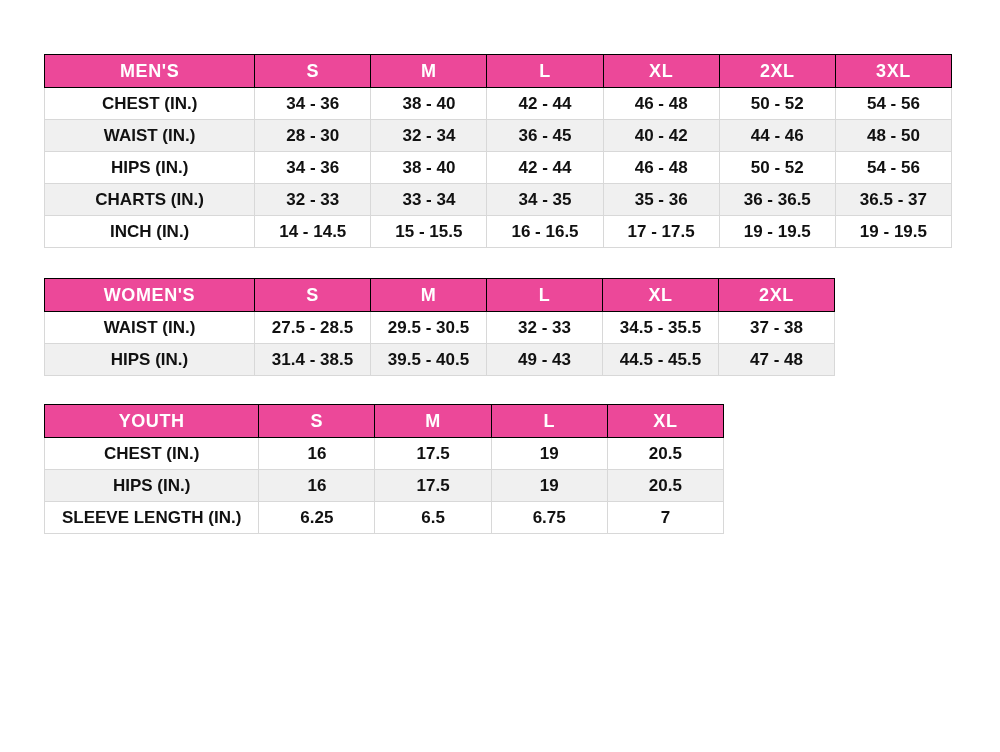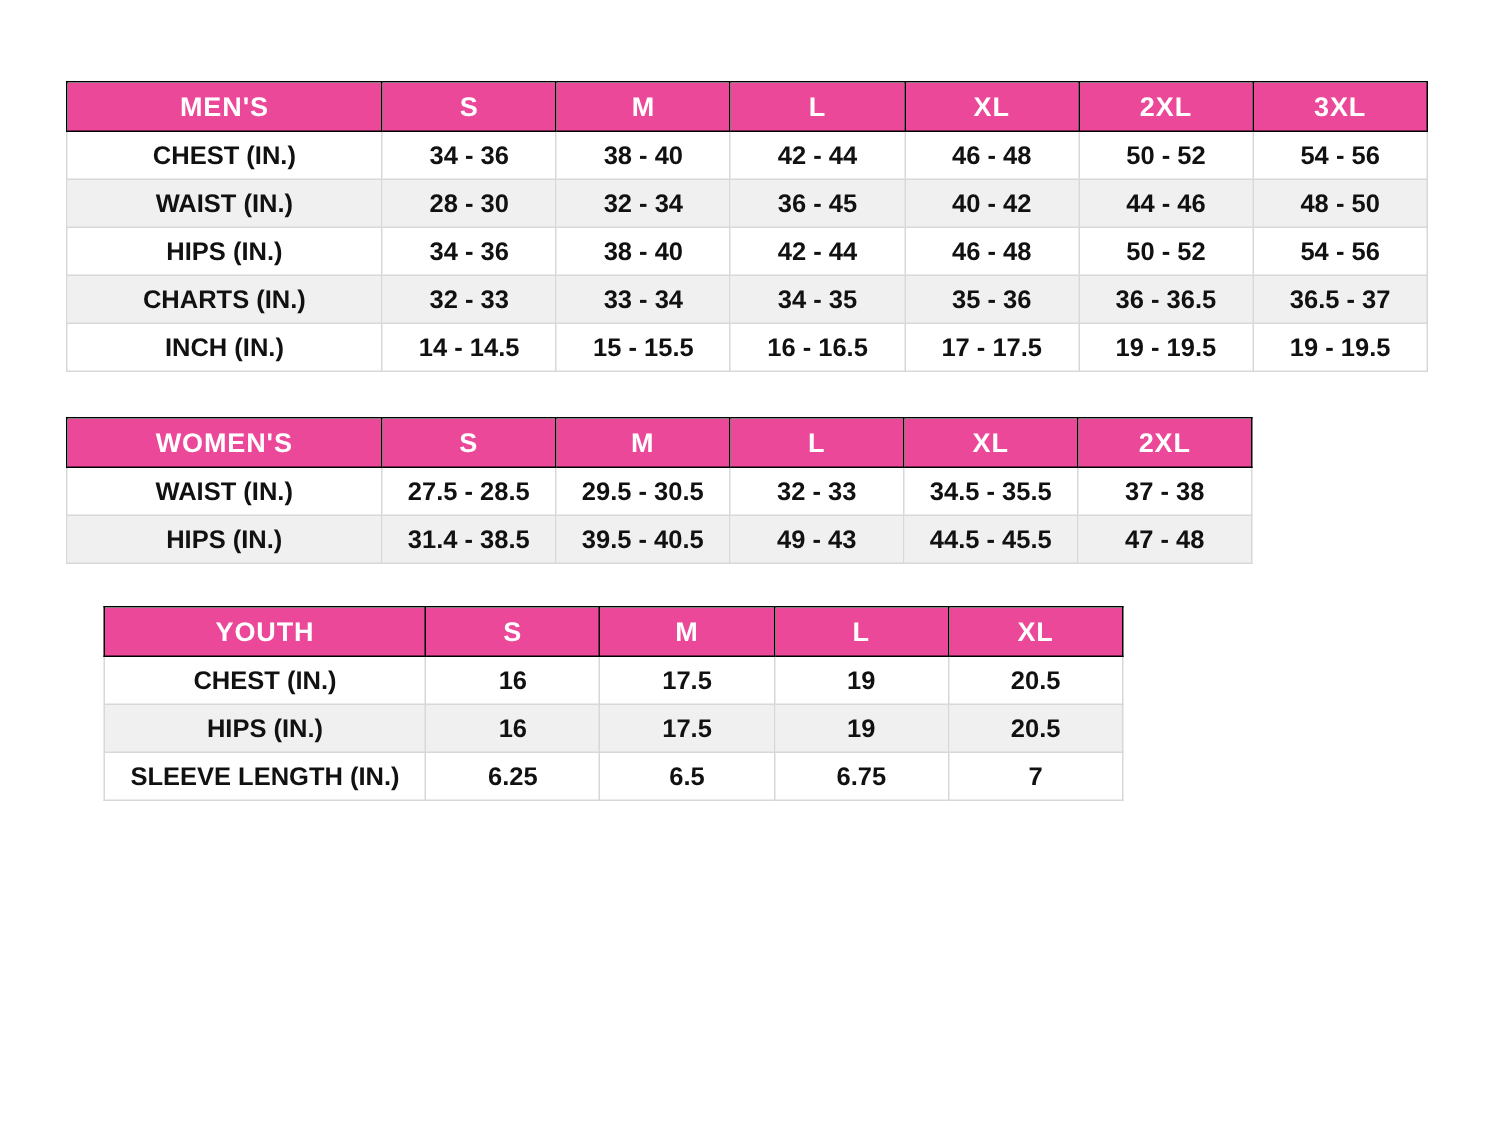--- a/index.html
+++ b/index.html
@@ -37,21 +37,21 @@
     margin-top: 54px;
   }
 
   table {
     border-collapse: collapse;
     font-size: 17px;
     table-layout: fixed;
   }
   table.mens { width: 908px; }
   table.womens { width: 790px; }
-  table.youth { width: 680px; margin-left: 25px; }
+  table.youth { width: 680px; }
 
   th, td {
     border: 1px solid #d8d8d8;
     height: 31px;
     text-align: center;
     font-weight: bold;
     padding: 0 2px;
     white-space: nowrap;
     overflow: hidden;
   }

